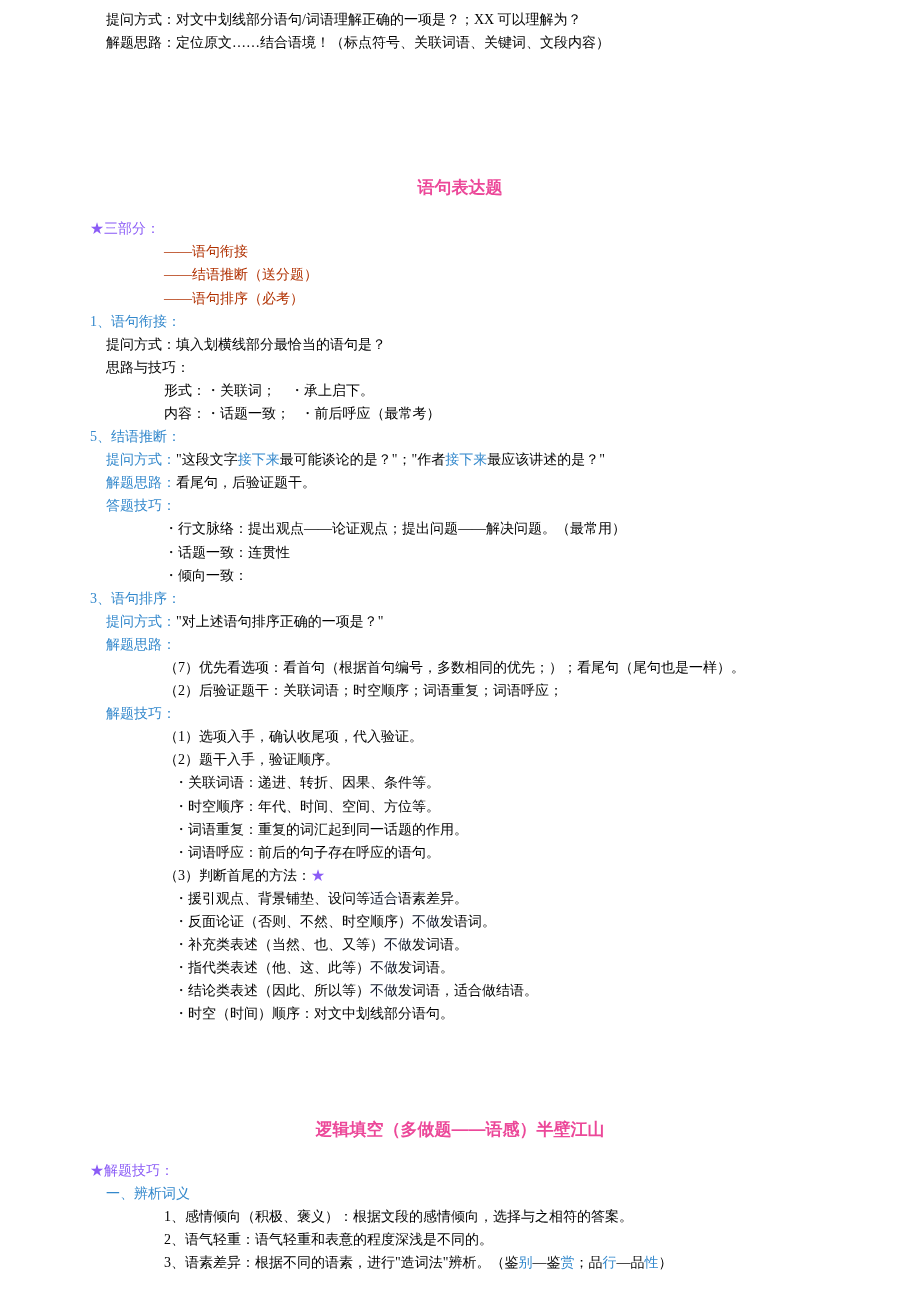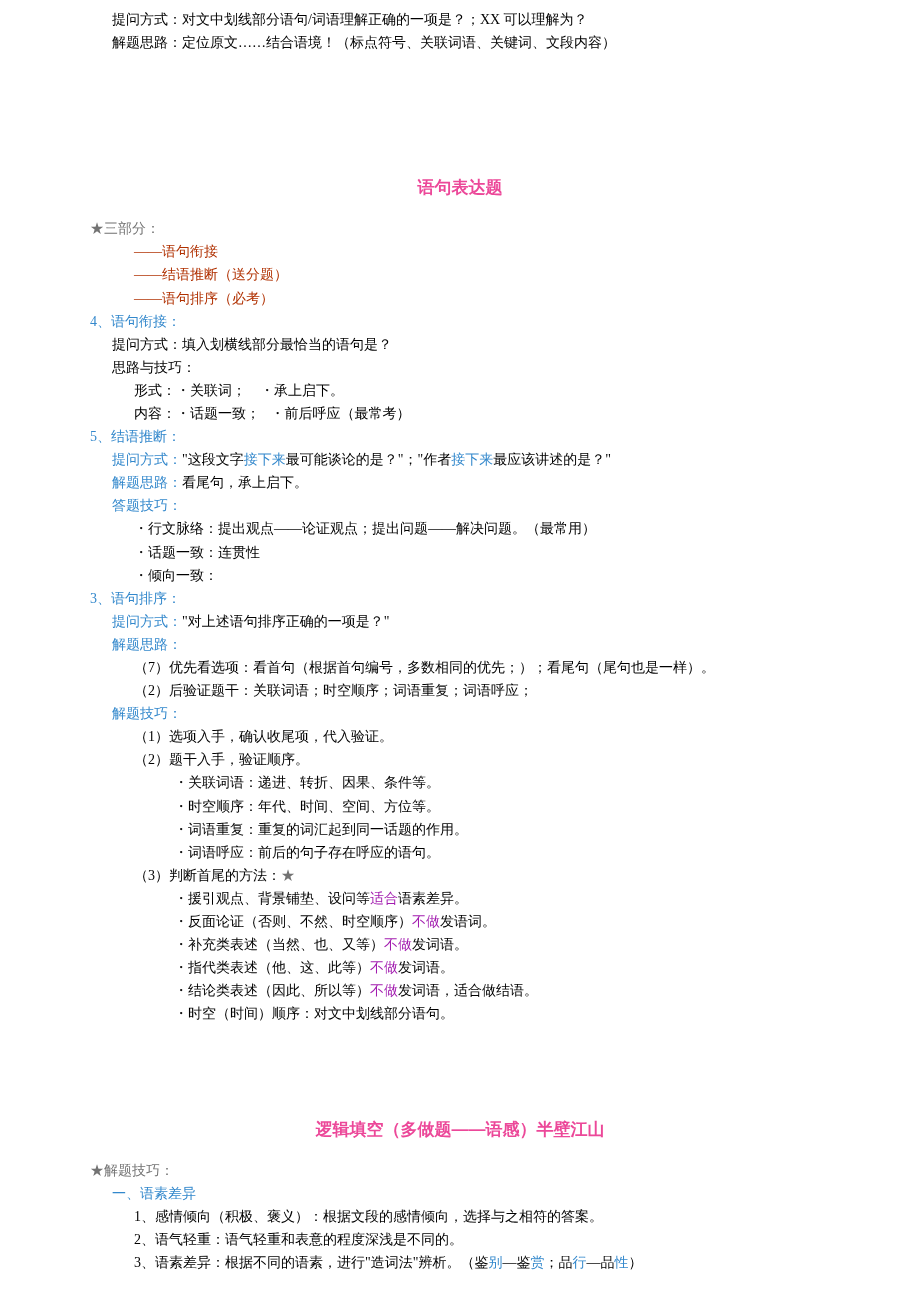--- a/index.html
+++ b/index.html
@@ -6,63 +6,63 @@
     font-family: "SimSun", "宋体", serif;
     font-size: 14px;
     line-height: 1.65;
     color: #000;
     background: #fff;
     margin: 0;
     padding: 8px 90px 20px 90px;
     width: 920px;
     box-sizing: border-box;
   }
-  .red { color: #737373; }
+  .red { color: #8b5cf6; }
   .dark-red { color: #b03000; }
-  .orange { color: #a21caf; }
+  .orange { color: #0f172a; }
   .blue { color: #3388cc; }
   .green-title {
     color: #ec4899;
     font-weight: bold;
     font-size: 17px;
     text-align: center;
     margin: 50px 0 15px 0;
     font-family: "SimHei", sans-serif;
   }
-  .i1 { margin-left: 22px; }
-  .i2 { margin-left: 44px; }
+  .i1 { margin-left: 16px; }
+  .i2 { margin-left: 74px; }
   .i3 { margin-left: 84px; }
   p { margin: 0; }
   .spacer { height: 70px; }
   .spacer2 { height: 40px; }
 </style>
 </head>
 <body>
 
 <p class="i1">提问方式：对文中划线部分语句/词语理解正确的一项是？；XX 可以理解为？</p>
 <p class="i1">解题思路：定位原文……结合语境！（标点符号、关联词语、关键词、文段内容）</p>
 
 <div class="spacer"></div>
 
 <div class="green-title">语句表达题</div>
 
 <p class="red">★三部分：</p>
 <p class="i2 dark-red">——语句衔接</p>
 <p class="i2 dark-red">——结语推断（送分题）</p>
 <p class="i2 dark-red">——语句排序（必考）</p>
 
-<p class="blue">4、语句衔接：</p>
+<p class="blue">1、语句衔接：</p>
 <p class="i1">提问方式：填入划横线部分最恰当的语句是？</p>
 <p class="i1">思路与技巧：</p>
 <p class="i2"><span>形式：・关联词；</span>&nbsp;&nbsp;&nbsp;&nbsp;<span>・承上启下。</span></p>
 <p class="i2"><span>内容：・话题一致；</span>&nbsp;&nbsp;&nbsp;<span>・前后呼应（最常考）</span></p>
 
 <p class="blue">5、结语推断：</p>
 <p class="i1"><span class="blue">提问方式：</span><span>"这段文字</span><span class="blue">接下来</span><span>最可能谈论的是？"；"作者</span><span class="blue">接下来</span><span>最应该讲述的是？"</span></p>
-<p class="i1"><span class="blue">解题思路：</span><span>看尾句，承上启下。</span></p>
+<p class="i1"><span class="blue">解题思路：</span><span>看尾句，后验证题干。</span></p>
 <p class="i1 blue">答题技巧：</p>
 <p class="i2">・行文脉络：提出观点——论证观点；提出问题——解决问题。（最常用）</p>
 <p class="i2">・话题一致：连贯性</p>
 <p class="i2">・倾向一致：</p>
 
 <p class="blue">3、语句排序：</p>
 <p class="i1"><span class="blue">提问方式：</span><span>"对上述语句排序正确的一项是？"</span></p>
 <p class="i1 blue">解题思路：</p>
 <p class="i2">（7）优先看选项：看首句（根据首句编号，多数相同的优先；）；看尾句（尾句也是一样）。</p>
 <p class="i2">（2）后验证题干：关联词语；时空顺序；词语重复；词语呼应；</p>
@@ -79,16 +79,16 @@
 <p class="i3"><span>・补充类表述（当然、也、又等）</span><span class="orange">不做</span><span>发词语。</span></p>
 <p class="i3"><span>・指代类表述（他、这、此等）</span><span class="orange">不做</span><span>发词语。</span></p>
 <p class="i3"><span>・结论类表述（因此、所以等）</span><span class="orange">不做</span><span>发词语，适合做结语。</span></p>
 <p class="i3">・时空（时间）顺序：对文中划线部分语句。</p>
 
 <div class="spacer2"></div>
 
 <div class="green-title">逻辑填空（多做题——语感）半壁江山</div>
 
 <p class="red">★解题技巧：</p>
-<p class="i1 blue">一、语素差异</p>
+<p class="i1 blue">一、辨析词义</p>
 <p class="i2">1、感情倾向（积极、褒义）：根据文段的感情倾向，选择与之相符的答案。</p>
 <p class="i2">2、语气轻重：语气轻重和表意的程度深浅是不同的。</p>
 <p class="i2"><span>3、语素差异：根据不同的语素，进行"造词法"辨析。（鉴</span><span class="blue">别</span><span>—鉴</span><span class="blue">赏</span><span>；品</span><span class="blue">行</span><span>—品</span><span class="blue">性</span><span>）</span></p>
 
 </body></html>

